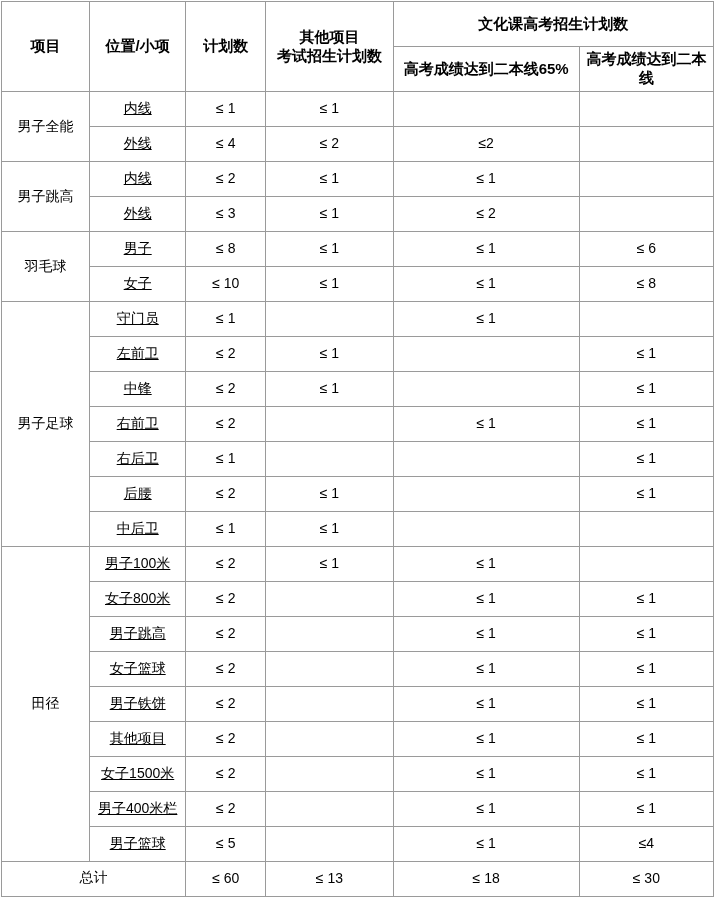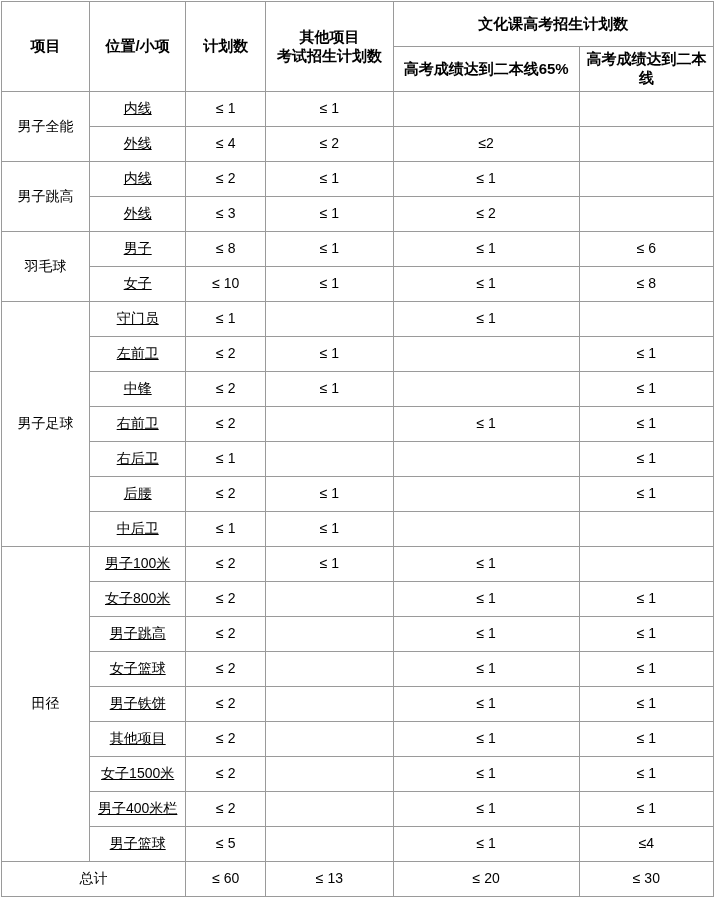--- a/index.html
+++ b/index.html
@@ -49,20 +49,21 @@
   }
   .num-cell {
     font-size: 13px;
   }
   tbody tr { height: 35px; }
   .total-row td {
     font-size: 14px;
   }
   .total-label {
     font-size: 15px;
+    font-family: Liberation Mono, monospace;
   }
 </style>
 </head>
 <body>
 
 <table id="plan-table">
   <colgroup>
     <col class="col-item">
     <col class="col-pos">
     <col class="col-plan">
@@ -249,17 +250,17 @@
       <td class="num-cell">≤ 5</td>
       <td class="num-cell"></td>
       <td class="num-cell">≤ 1</td>
       <td class="num-cell">≤4</td>
     </tr>
 
     <tr class="total-row">
       <td colspan="2" class="total-label">总计</td>
       <td class="num-cell">≤ 60</td>
       <td class="num-cell">≤ 13</td>
-      <td class="num-cell">≤ 20</td>
+      <td class="num-cell">≤ 18</td>
       <td class="num-cell">≤ 30</td>
     </tr>
   </tbody>
 </table>
 
 </body></html>

